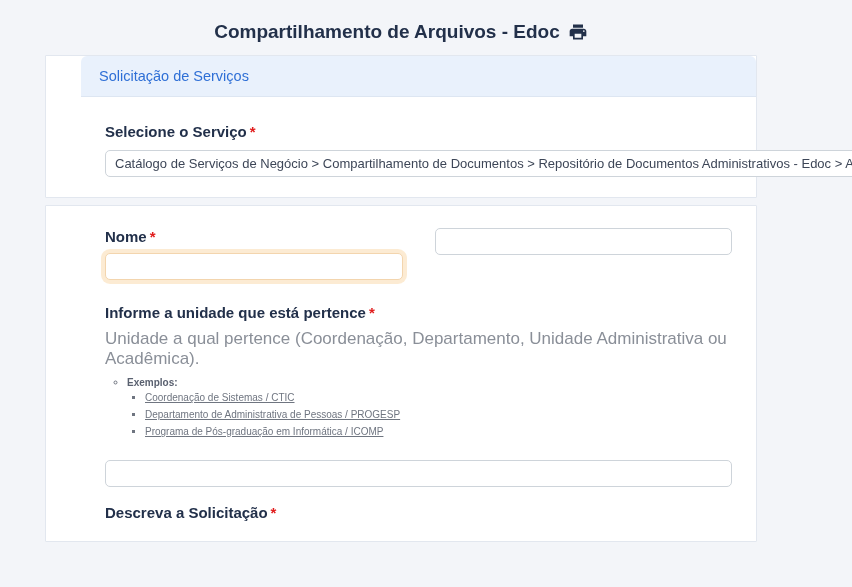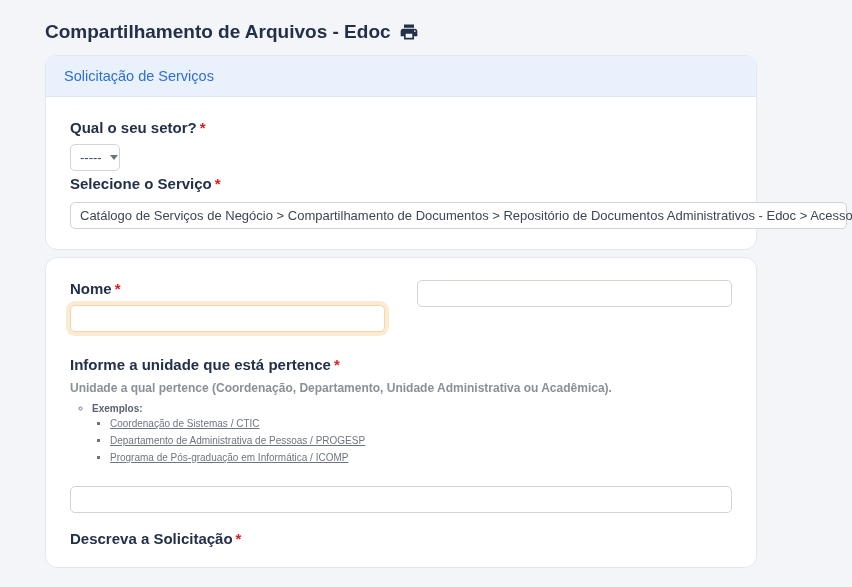--- a/index.html
+++ b/index.html
@@ -18,27 +18,27 @@
   *{box-sizing:border-box;}
   html,body{margin:0;padding:0;}
   body{
     width:852px;height:587px;overflow:hidden;
     background:var(--page-bg);
     font-family:"Liberation Sans","DejaVu Sans",sans-serif;
     color:var(--navy);
   }
   .container{width:712px;margin-left:45px;padding-top:20px;}
   .page-title{
-    display:flex;align-items:center;justify-content:flex-start;gap:8px;
+    display:flex;align-items:center;justify-content:center;gap:8px;
     font-size:19px;font-weight:bold;color:var(--navy);
     height:24px;margin:0 0 11px 0;
   }
   .print-icon{display:inline-flex;align-items:center;cursor:pointer;}
   .card{
-    background:#fff;border:1px solid var(--card-border);border-radius:12px;
+    background:#fff;border:1px solid var(--card-border);border-radius:1px;padding-left:35px;
   }
   .card + .card{margin-top:7px;}
   .card-header{
     background:var(--header-bg);
     border-bottom:1px solid #dde6f2;
     border-radius:6px 6px 0 0;
     padding:12px 18px;
     font-size:14.5px;color:var(--header-blue);
   }
   .card-body{padding:22px 24px 20px 24px;}
@@ -65,21 +65,21 @@
   .text-input{
     display:block;width:100%;height:27px;
     border:1px solid var(--input-border);border-radius:5px;
     padding:0 8px;font-size:13px;color:#3d4657;background:#fff;outline:none;
     font-family:"Liberation Sans","DejaVu Sans",sans-serif;
   }
   .text-input.focused{
     border-color:var(--focus-border);
     box-shadow:0 0 0 4px var(--focus-glow);
   }
-  .help-text{font-size:12px;color:var(--muted);margin:0 0 8px 0;font-weight:bold;}
+  .help-text{font-size:17px;color:var(--muted);margin:0 0 8px 0;}
   ul.examples{
     list-style-type:circle;margin:0 0 0 0;padding-left:22px;
     font-size:10px;color:var(--list-gray);
   }
   ul.examples > li > .examples-label{font-weight:bold;color:#5a6170;}
   ul.examples ul{
     list-style-type:square;padding-left:18px;margin-top:4px;text-decoration:underline;
   }
   ul.examples ul li{margin-bottom:5px;line-height:12px;}
   .unit-input{margin-top:22px;}
@@ -95,29 +95,20 @@
     <span class="print-icon">
       <svg width="20" height="20" viewBox="0 0 24 24" aria-hidden="true">
         <path fill="#22304a" d="M19 8H5c-1.66 0-3 1.34-3 3v6h4v4h12v-4h4v-6c0-1.66-1.34-3-3-3zm-3 11H8v-5h8v5zm3-7c-.55 0-1-.45-1-1s.45-1 1-1 1 .45 1 1-.45 1-1 1zm-1-9H6v4h12V3z"></path>
       </svg>
     </span>
   </h1>
 
   <section class="card">
     <div class="card-header">Solicitação de Serviços</div>
     <div class="card-body">
-      <div>
-        <label class="field-label">
-          <span>Qual o seu setor?</span><span class="req">*</span>
-        </label>
-        <div class="select select-small">
-          <span>-----</span>
-          <span class="caret"></span>
-        </div>
-      </div>
 
       <div class="group-gap">
         <label class="field-label">
           <span>Selecione o Serviço</span><span class="req">*</span>
         </label>
         <div class="select select-wide">
           <span>Catálogo de Serviços de Negócio &gt; Compartilhamento de Documentos &gt; Repositório de Documentos Administrativos - Edoc &gt; Acesso de Administrador</span>
 
         </div>
       </div>

